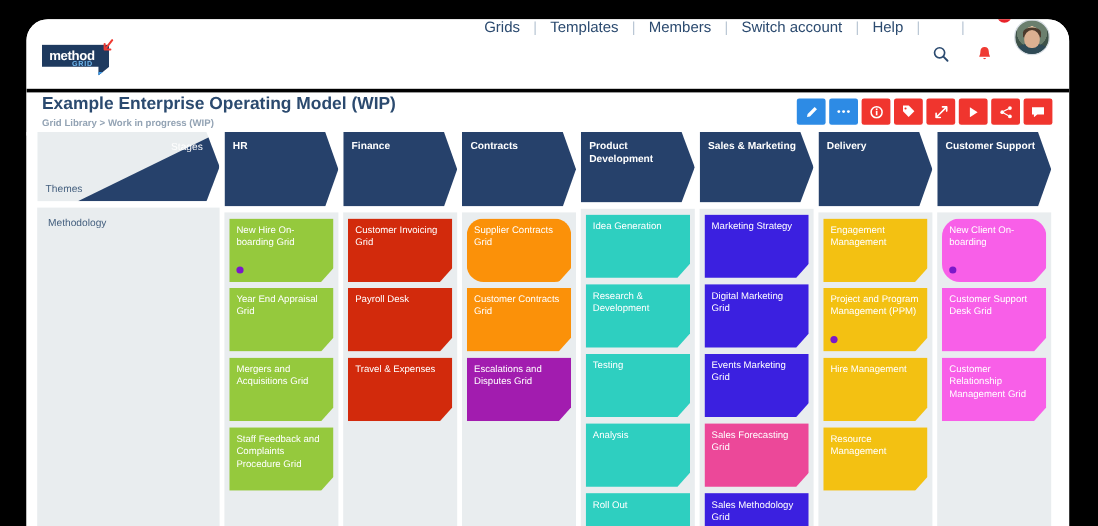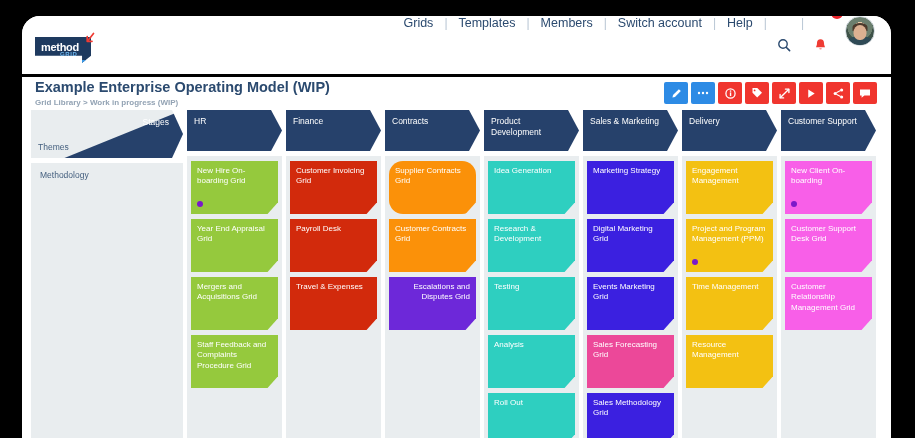--- a/index.html
+++ b/index.html
@@ -213,35 +213,36 @@
   .col {
     width: 95px;
     flex: 0 0 95px;
     display: flex;
     flex-direction: column;
   }
   .col.corner-col { width: 152px; flex: 0 0 152px; }
 
   
   .stage-head {
-    height: 41px;
+    height: 62px;
     background: #26416b;
     color: #ffffff;
     font-size: 8.5px;
     line-height: 1.25;
     padding: 6px 10px 0 7px;
     box-sizing: border-box;
     clip-path: polygon(0 0, calc(100% - 11px) 0, 100% 50%, calc(100% - 11px) 100%, 0 100%);
     position: relative;
     cursor: pointer;
+    font-weight: bold;
   }
 
   
   .corner-head {
-    height: 48px;
+    height: 58px;
     position: relative;
     background: #e9edef;
     overflow: hidden;
     clip-path: polygon(0 0, calc(100% - 11px) 0, 100% 50%, calc(100% - 11px) 100%, 0 100%);
   }
   .corner-head .tri {
     position: absolute;
     inset: 0;
     background: #26416b;
     clip-path: polygon(100% 0, 100% 100%, 22% 100%, 100% 0);
@@ -439,21 +440,21 @@
           <div class="lane">
             <div class="card" style="background: rgb(210, 42, 12);"><span>Customer Invoicing Grid</span></div>
             <div class="card" style="background: rgb(210, 42, 12);"><span>Payroll Desk</span></div>
             <div class="card" style="background: rgb(210, 42, 12);"><span>Travel &amp; Expenses</span></div>
           </div>
         </div><div class="col">
           <div class="stage-head">Contracts</div>
           <div class="lane">
             <div class="card" style="background: rgb(251, 145, 9); border-radius: 14px;"><span>Supplier Contracts Grid</span></div>
             <div class="card" style="background: rgb(251, 145, 9);"><span>Customer Contracts Grid</span></div>
-            <div class="card" style="background: #6d28d9; text-align: right;"><span>Escalations and Disputes Grid</span></div>
+            <div class="card" style="background: #a21caf;"><span>Escalations and Disputes Grid</span></div>
           </div>
         </div><div class="col">
           <div class="stage-head">Product Development</div>
           <div class="lane">
             <div class="card" style="background: rgb(46, 207, 192);"><span>Idea Generation</span></div>
             <div class="card" style="background: rgb(46, 207, 192);"><span>Research &amp; Development</span></div>
             <div class="card" style="background: rgb(46, 207, 192);"><span>Testing</span></div>
             <div class="card" style="background: rgb(46, 207, 192);"><span>Analysis</span></div>
             <div class="card" style="background: rgb(46, 207, 192);"><span>Roll Out</span></div>
           </div>
@@ -464,25 +465,25 @@
             <div class="card" style="background: rgb(59, 32, 224);"><span>Digital Marketing Grid</span></div>
             <div class="card" style="background: rgb(59, 32, 224);"><span>Events Marketing Grid</span></div>
             <div class="card" style="background: #ec4899;"><span>Sales Forecasting Grid</span></div>
             <div class="card" style="background: rgb(59, 32, 224);"><span>Sales Methodology Grid</span></div>
           </div>
         </div><div class="col">
           <div class="stage-head">Delivery</div>
           <div class="lane">
             <div class="card" style="background: rgb(243, 193, 18);"><span>Engagement Management</span></div>
             <div class="card" style="background: rgb(243, 193, 18);"><span>Project and Program Management (PPM)</span><span class="dot"></span></div>
-            <div class="card" style="background: rgb(243, 193, 18);"><span>Time Management</span></div>
+            <div class="card" style="background: rgb(243, 193, 18);"><span>Hire Management</span></div>
             <div class="card" style="background: rgb(243, 193, 18);"><span>Resource Management</span></div>
           </div>
         </div><div class="col">
           <div class="stage-head">Customer Support</div>
           <div class="lane">
-            <div class="card" style="background: rgb(248, 95, 232);"><span>New Client On-boarding</span><span class="dot"></span></div>
+            <div class="card" style="background: rgb(248, 95, 232); border-radius: 15px;"><span>New Client On-boarding</span><span class="dot"></span></div>
             <div class="card" style="background: rgb(248, 95, 232);"><span>Customer Support Desk Grid</span></div>
             <div class="card" style="background: rgb(248, 95, 232);"><span>Customer Relationship Management Grid</span></div>
           </div>
         </div></div>
   </div>
 </div>
 
 </body></html>

